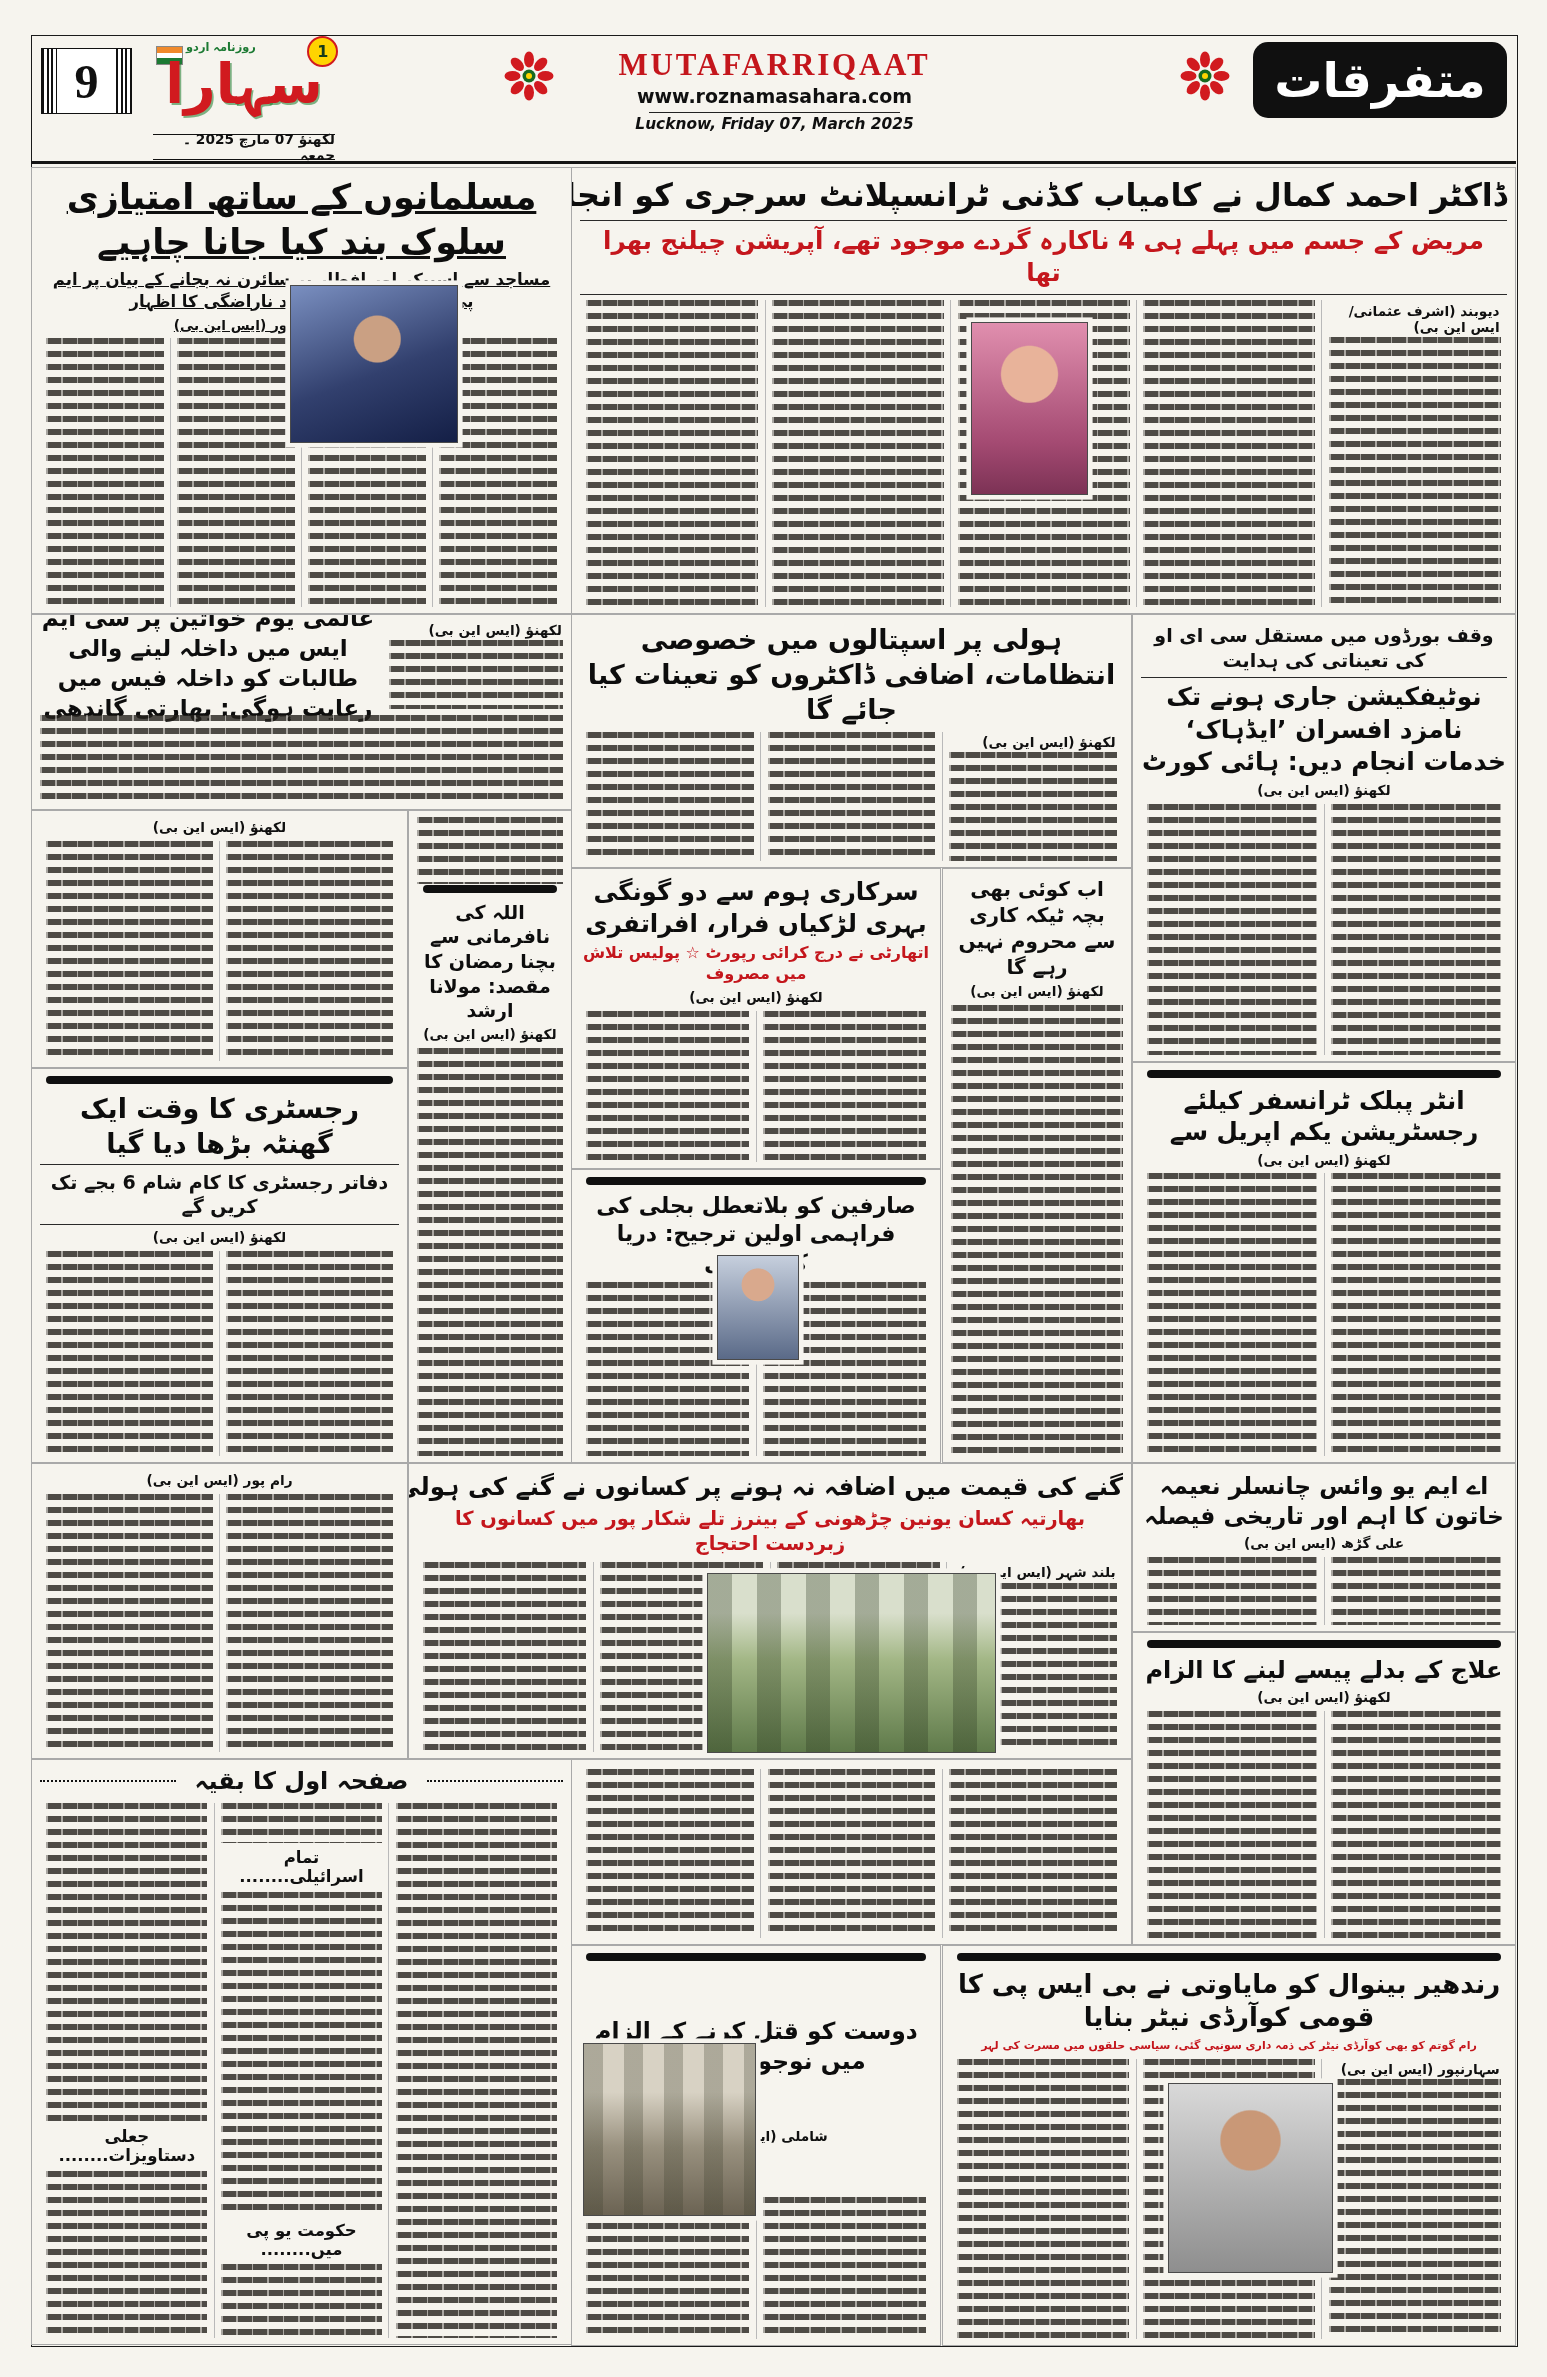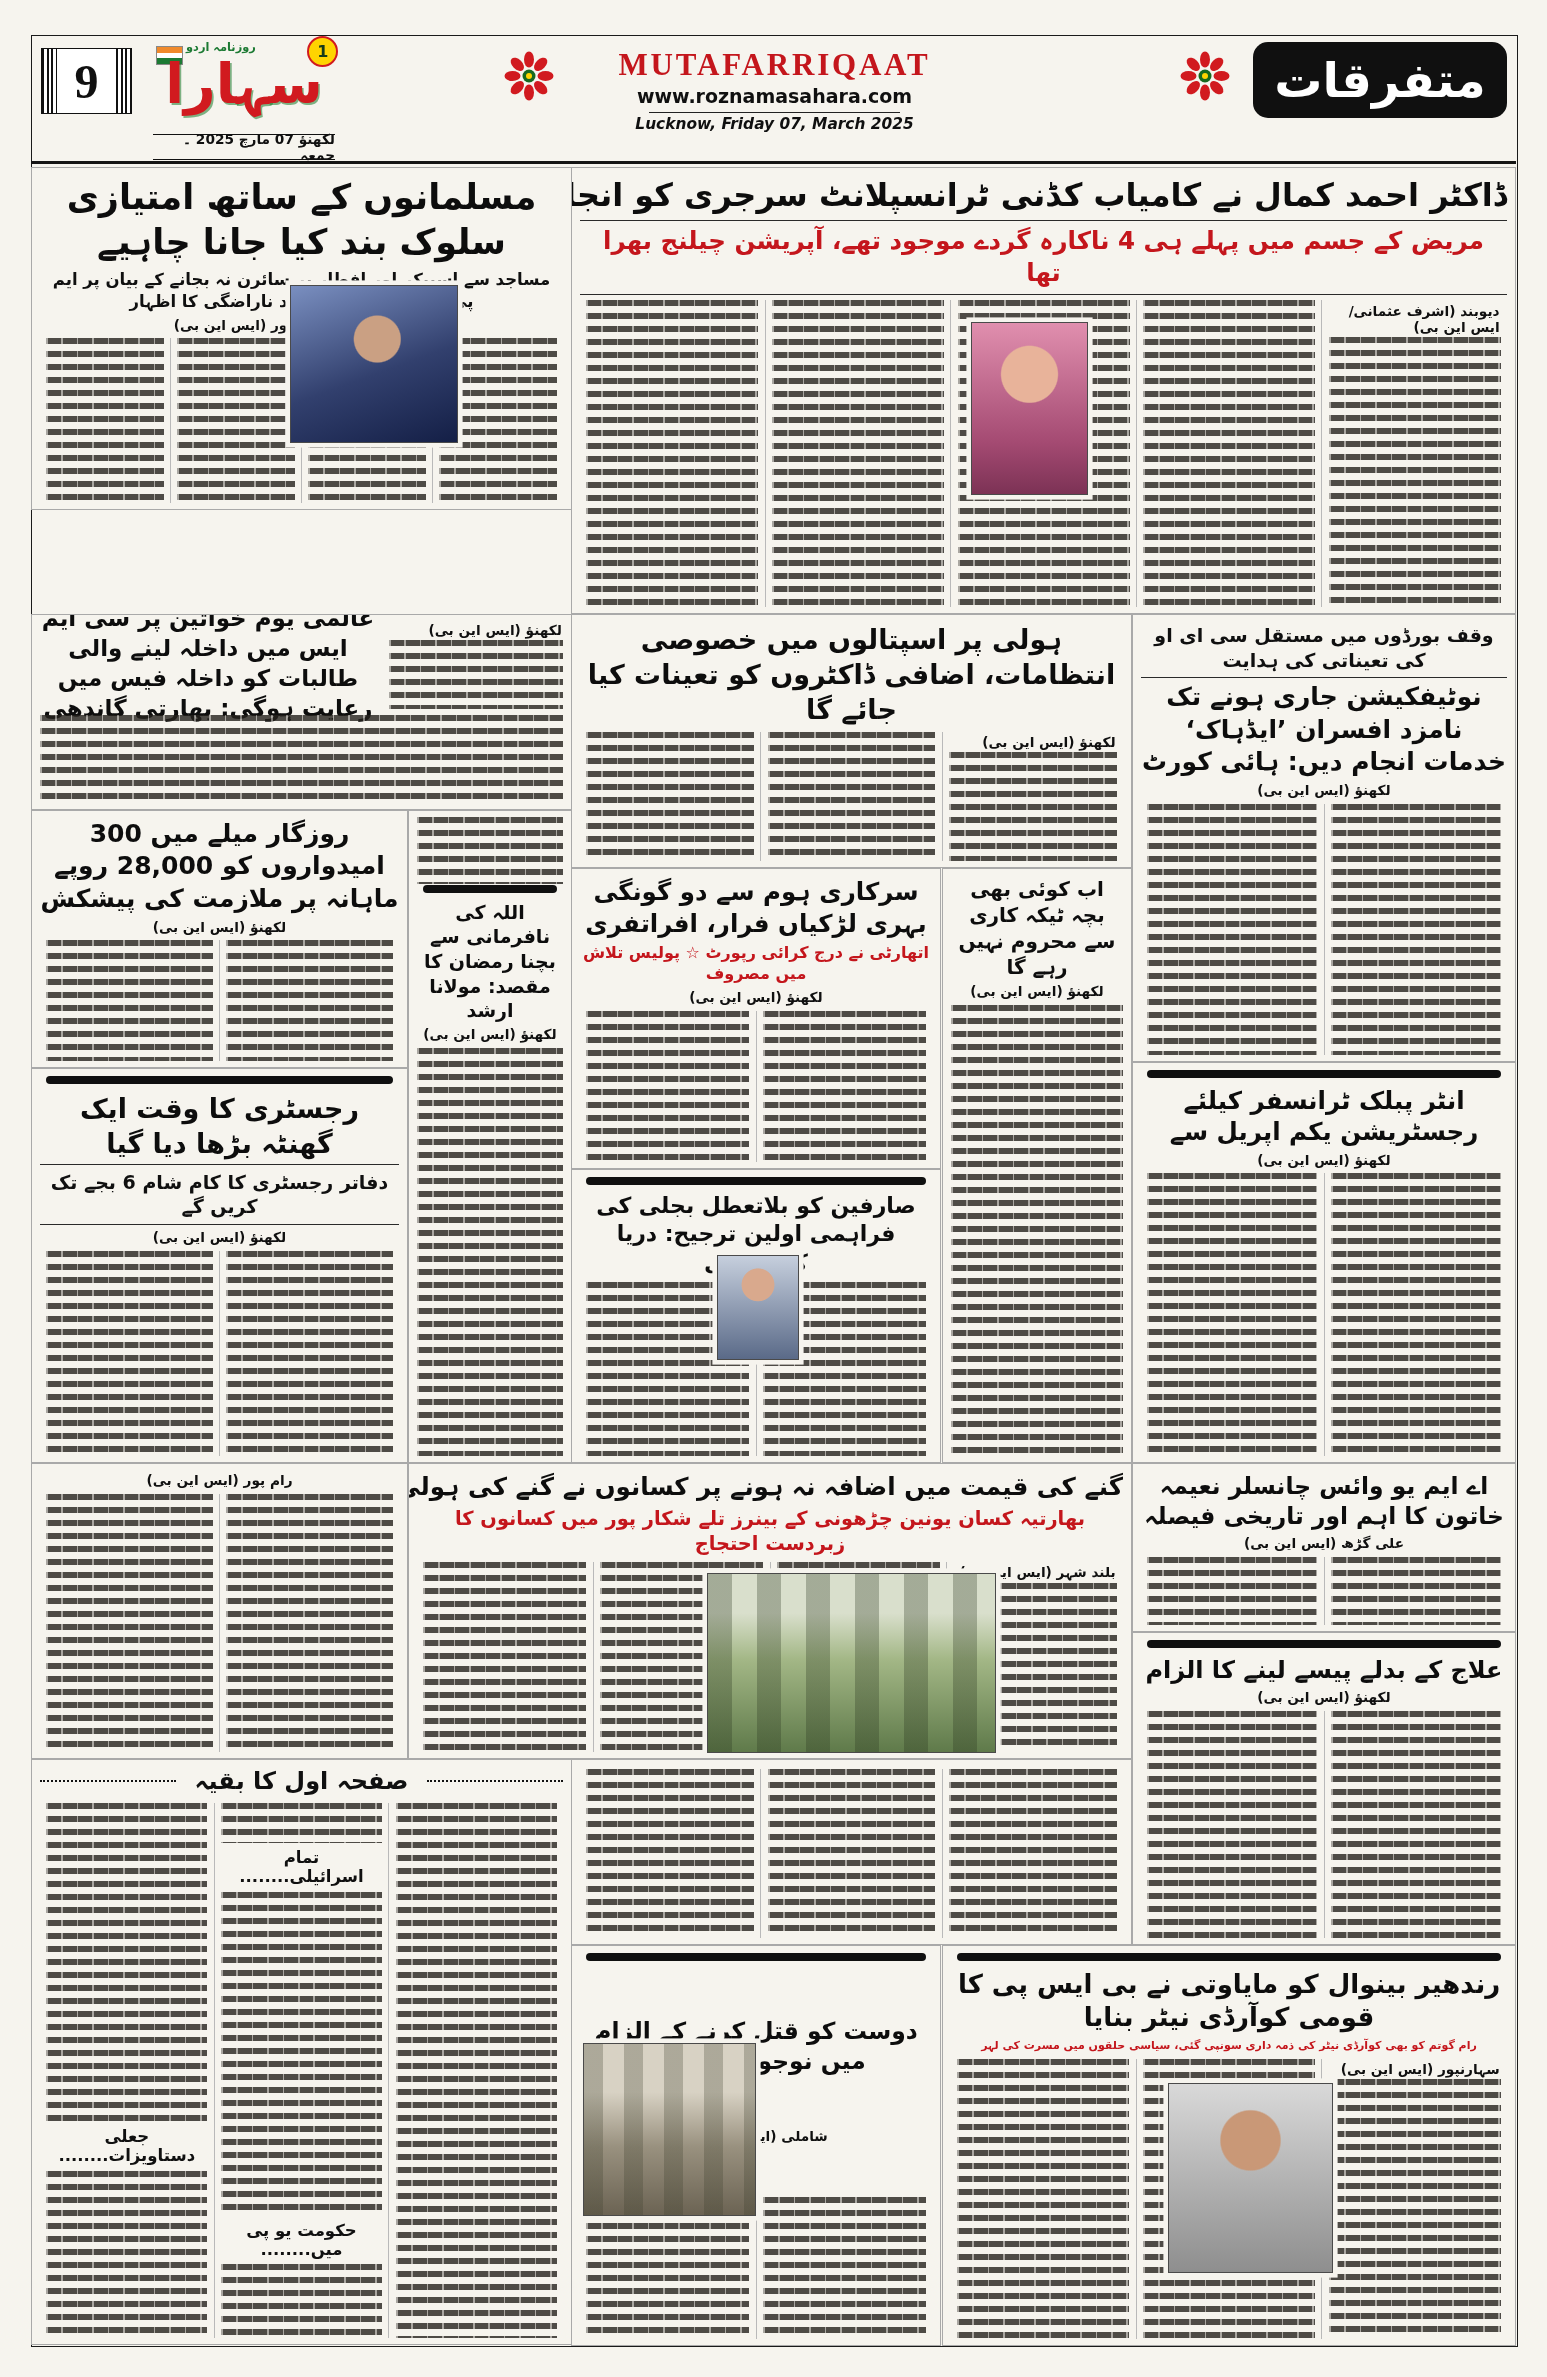--- a/index.html
+++ b/index.html
@@ -48,21 +48,21 @@
   .col{flex:1;display:flex;flex-direction:column;padding:0 6.3px;min-width:0;}
   .col:not(:last-child){border-left:0.6px solid #b9b9b9;}
   .sim{background-image:
         repeating-linear-gradient(90deg, rgba(246,244,238,.55) 0 1.7px, transparent 1.7px 15.4px),
         repeating-linear-gradient(180deg, #25221d 0 5.7px, transparent 5.7px 13px);
        opacity:.8;}
   .fill{flex:1;min-height:0;}
   .photo{position:absolute;border:0.6px solid #4a4a4a;box-shadow:0 0 0 4.6px #f6f4ee;z-index:3;}
 
   
-  #art-discrimination{left:31px;top:167px;width:541px;height:343px;}
+  #art-discrimination{left:31px;top:167px;width:541px;height:447px;text-decoration:underline;}
   #art-kidney{left:571px;top:167px;width:945px;height:447px;}
   #art-cms{left:31px;top:614px;width:541px;height:196px;position:absolute;}
   #art-jobs{left:31px;top:810px;width:377px;height:258px;}
   #art-registry{left:31px;top:1068px;width:377px;height:395px;}
   #art-ramzan{left:408px;top:810px;width:164px;height:653px;}
   #art-holi{left:571px;top:614px;width:561px;height:254px;}
   #art-girls{left:571px;top:868px;width:370px;height:301px;}
   #art-electricity{left:571px;top:1169px;width:370px;height:294px;}
   #art-vacc{left:942px;top:868px;width:190px;height:595px;}
   #art-waqf{left:1132px;top:614px;width:384px;height:448px;}
@@ -252,21 +252,20 @@
         <h2 class="h">عالمی یوم خواتین پر سی ایم ایس میں داخلہ لینے والی طالبات کو داخلہ فیس میں رعایت ہوگی: بھارتی گاندھی</h2>
       </div>
     <div class="cms-right">
       <div class="byline">لکھنؤ (ایس این بی)</div>
       <div class="sim fill"></div>
     </div>
     <div class="cms-bottom sim"></div>
   </section>
 
   <section class="art" id="art-jobs">
-    <h2 class="h">روزگار میلے میں 300 امیدواروں کو 28,000 روپے ماہانہ پر ملازمت کی پیشکش</h2>
     <div class="byline center">لکھنؤ (ایس این بی)</div>
     <div class="body cols">
       <div class="col">
           <div class="sim fill"></div>
         </div>
       <div class="col">
           <div class="sim fill"></div>
         </div>
     </div>
   </section>

